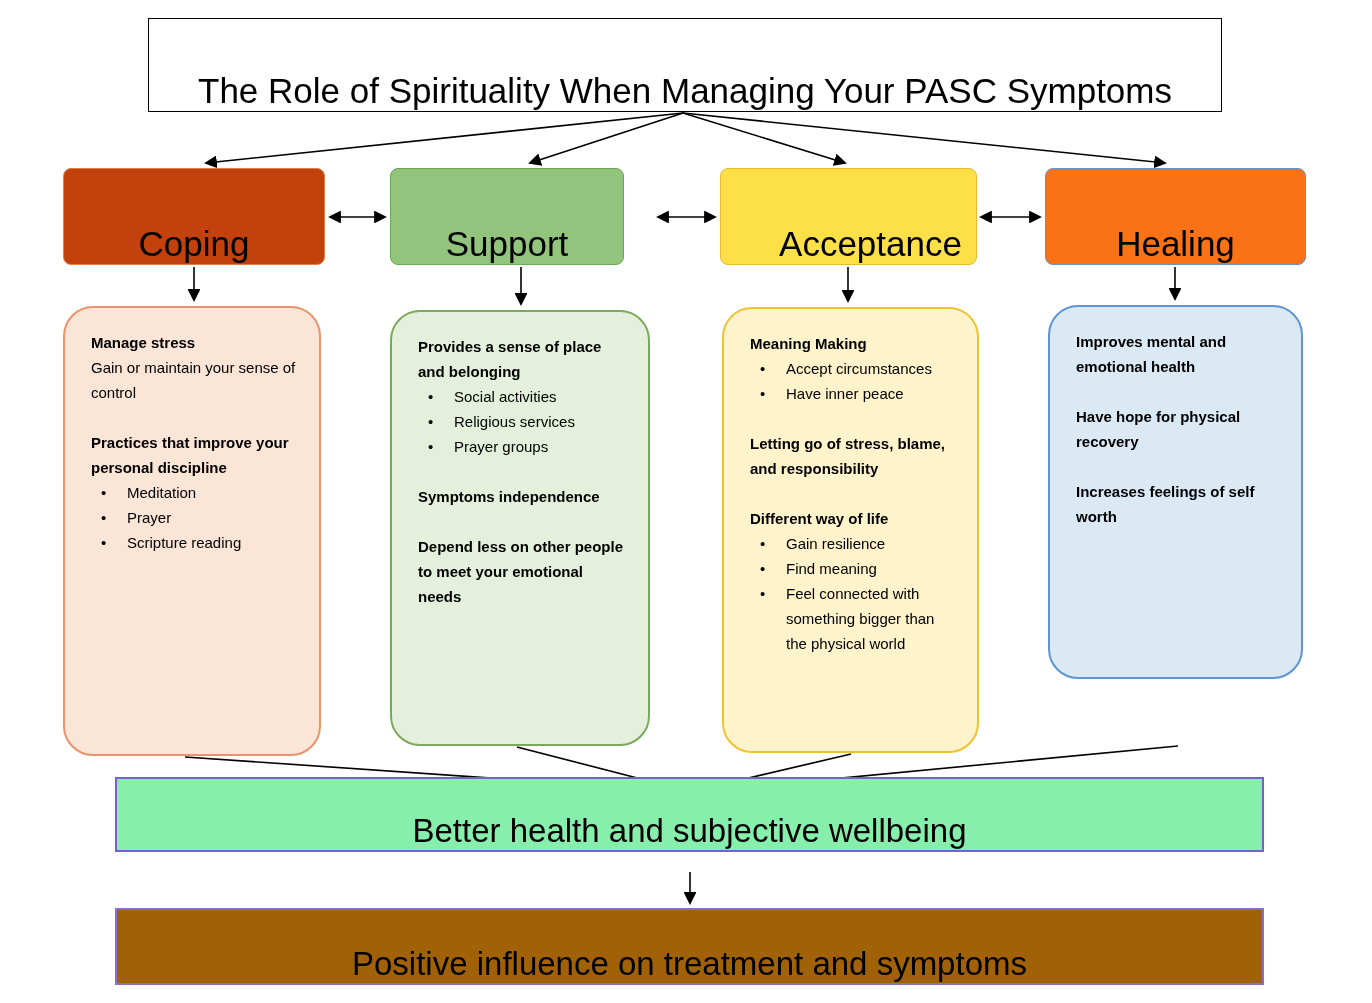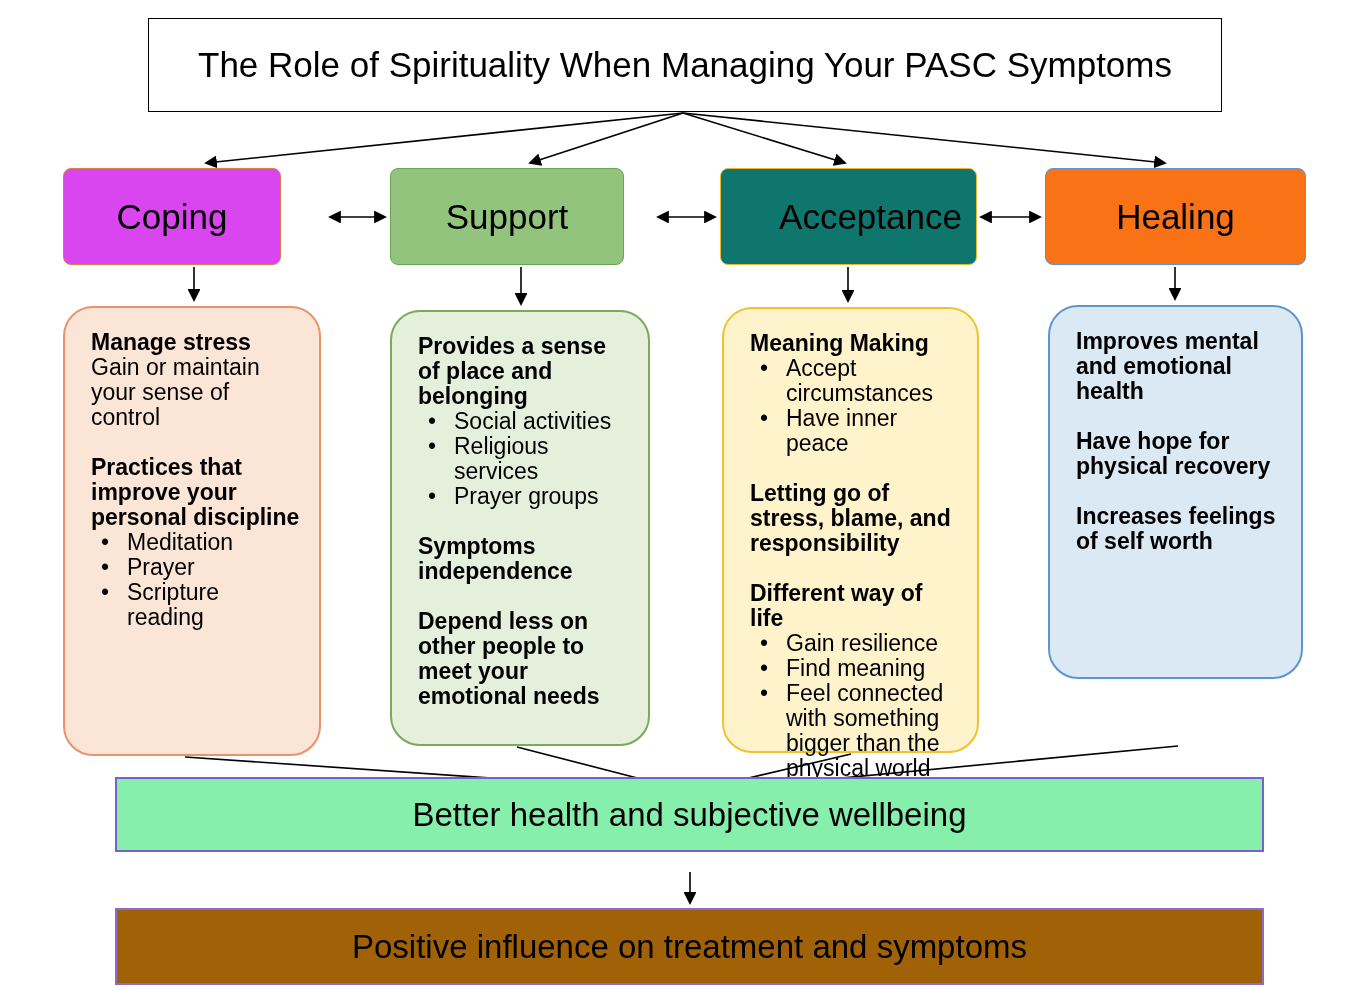--- a/index.html
+++ b/index.html
@@ -4,43 +4,43 @@
 <style>
   * { margin: 0; padding: 0; box-sizing: border-box; }
   html, body { background: #ffffff; }
   body { font-family: "Liberation Sans", sans-serif; color: #000; }
 
   .canvas { position: relative; width: 1372px; height: 1003px; background: #fff; overflow: hidden; }
 
   .arrows { position: absolute; left: 0; top: 0; width: 1372px; height: 1003px; pointer-events: none; }
   .arrows line { stroke: #000; stroke-width: 1.6; }
 
-  .box { position: absolute; display: flex; align-items: center; justify-content: center; text-align: center; }
+  .box { position: absolute; display: flex; align-items: flex-end; justify-content: center; text-align: center; }
 
   .title-box {
     left: 148px; top: 18px; width: 1074px; height: 94px;
     background: #ffffff; border: 1.6px solid #000;
     font-size: 35px;
   }
 
   .header-box {
     top: 168px; height: 97px;
     border-radius: 8px; border: 1.6px solid;
     font-size: 35px;
   }
-  #hdr-coping     { left: 63px;   width: 218px; background: #d946ef; border-color: #DD8044; }
+  #hdr-coping     { left: 63px;   width: 262px; background: #c2410c; border-color: #DD8044; }
   #hdr-support    { left: 390px;  width: 234px; background: #93C47D; border-color: #6AA84F; }
-  #hdr-acceptance { left: 720px;  width: 257px; background: #0f766e; border-color: #E9BB2F; padding-left: 44px; }
+  #hdr-acceptance { left: 720px;  width: 257px; background: #fde047; border-color: #E9BB2F; padding-left: 44px; }
   #hdr-healing    { left: 1045px; width: 261px; background: #f97316; border-color: #5E94D0; }
 
   .detail-box {
     position: absolute;
     border-radius: 30px; border: 2px solid;
     padding: 22px 18px 2px 26px;
-    font-size: 23px; line-height: 25px;
+    font-size: 15px; line-height: 25px;
     text-align: left;
   }
   #det-coping     { left: 63px;   top: 306px; width: 258px; height: 450px; background: #FBE5D6; border-color: #E8936C; }
   #det-support    { left: 390px;  top: 310px; width: 260px; height: 436px; background: #E4F0DB; border-color: #7BA95C; }
   #det-acceptance { left: 722px;  top: 307px; width: 257px; height: 446px; background: #FFF3CB; border-color: #EFC32F; }
   #det-healing    { left: 1048px; top: 305px; width: 255px; height: 374px; background: #DBE9F5; border-color: #5E94D0; }
 
   .block { margin-bottom: 25px; }
   .block:last-child { margin-bottom: 0; }
   .bold { font-weight: bold; }

